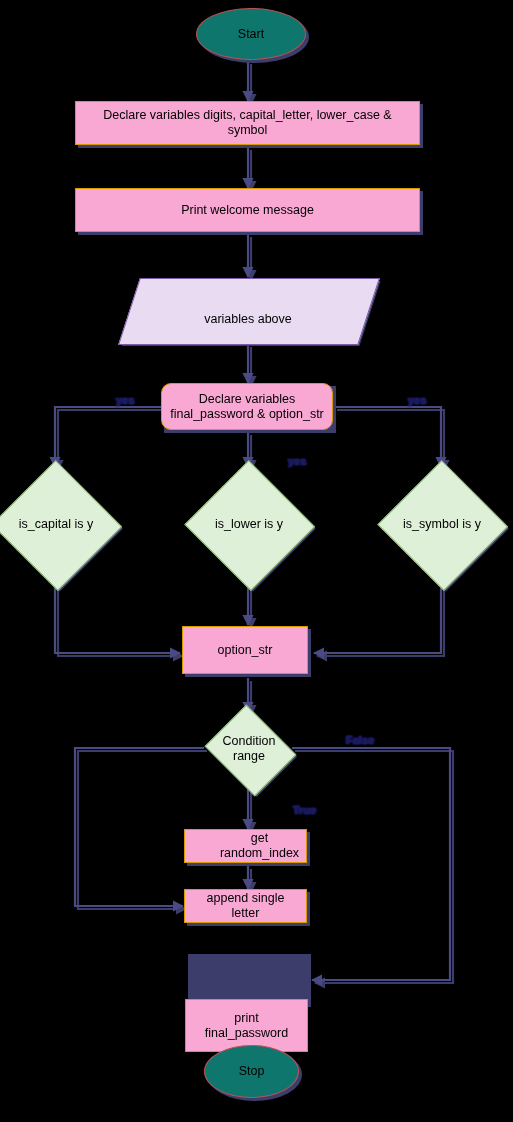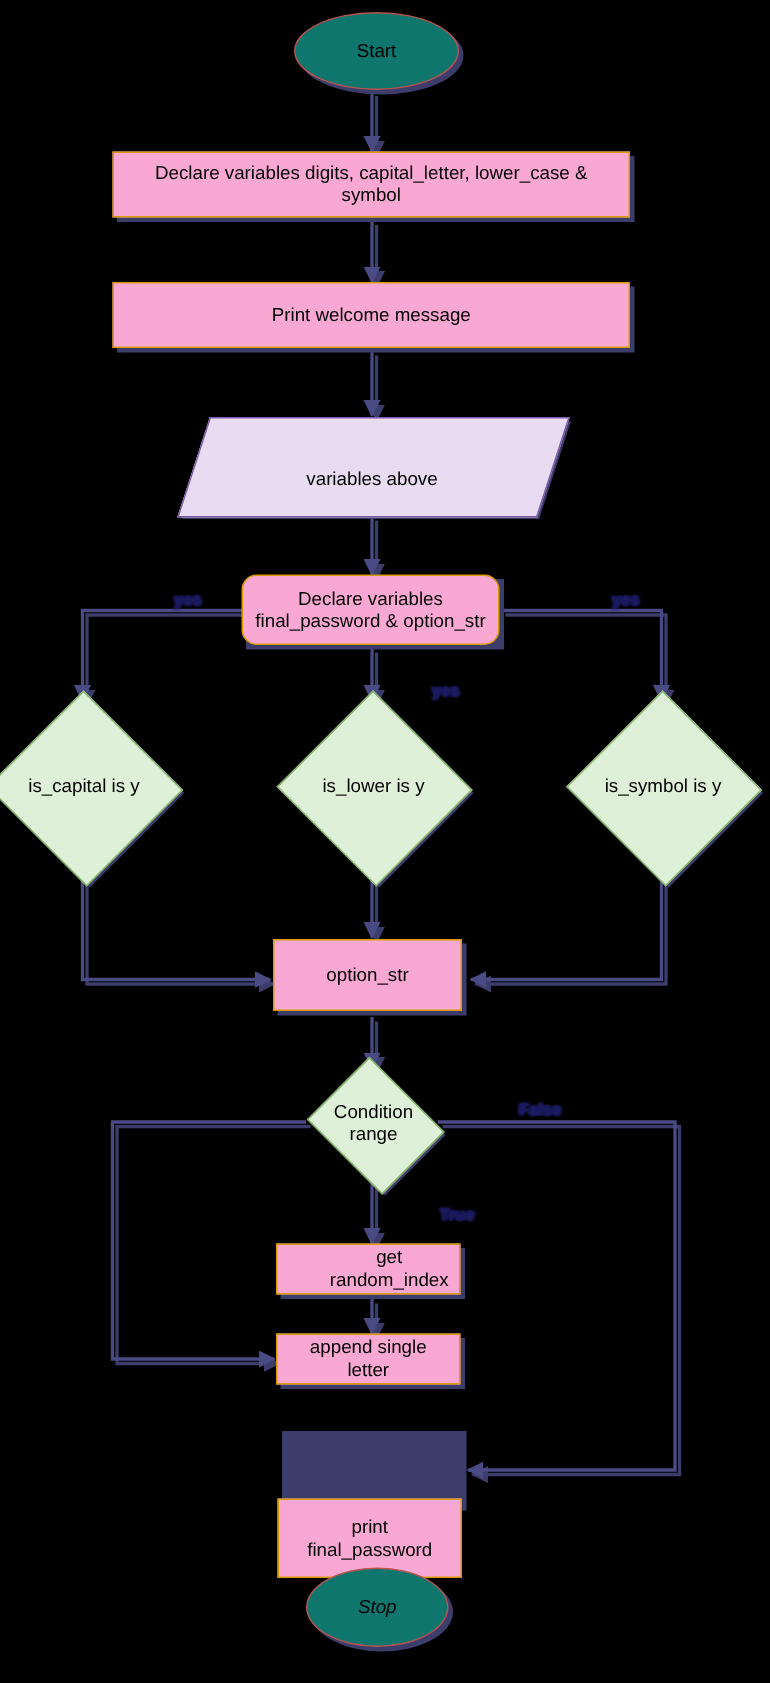--- a/index.html
+++ b/index.html
@@ -243,21 +243,21 @@
 <div class="node process" style="left:184px;top:889px;width:123px;height:34px;">
   <span class="lbl">append single letter</span>
 </div>
 
 <div class="shadow" style="left:188px;top:954px;width:123px;height:53px;"></div>
 <div class="node process" style="left:185px;top:951px;width:123px;height:53px;margin-top:48px;">
   <span class="lbl">print final_password</span>
 </div>
 
 <div class="shadow terminator-shadow" style="left:207px;top:1048px;width:95px;height:53px;"></div>
-<div class="node terminator" style="left:204px;top:1045px;width:95px;height:53px;font-style:italic;">
+<div class="node terminator" style="left:204px;top:1045px;width:95px;height:53px;">
   <span class="lbl">Stop</span>
 </div>
 
 <div class="edge-label" style="left:86px;top:394px;">yes</div>
 <div class="edge-label" style="left:258px;top:455px;">yes</div>
 <div class="edge-label" style="left:378px;top:394px;">yes</div>
 <div class="edge-label" style="left:316px;top:734px;">False</div>
 <div class="edge-label" style="left:263px;top:804px;">True</div>
 
 </body></html>

